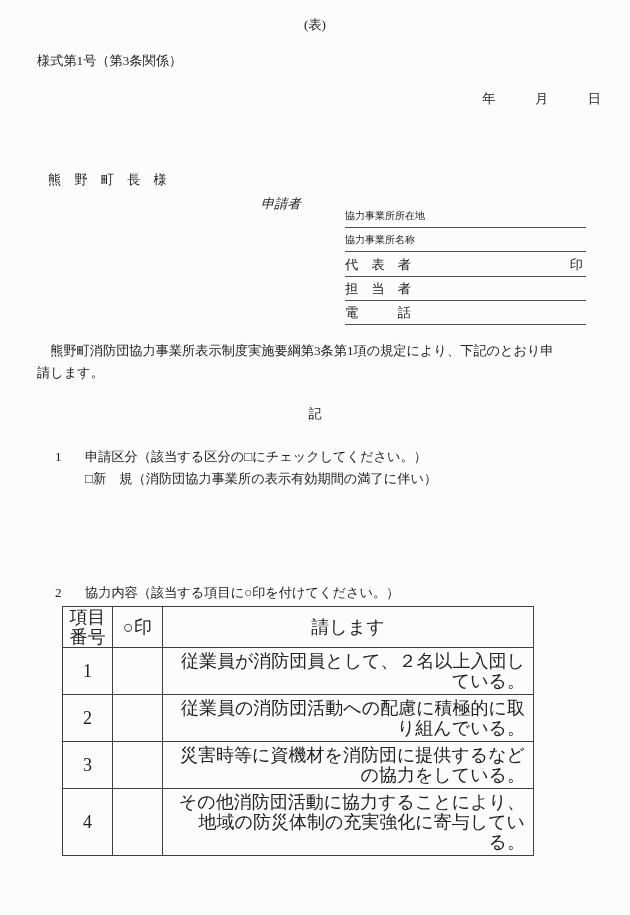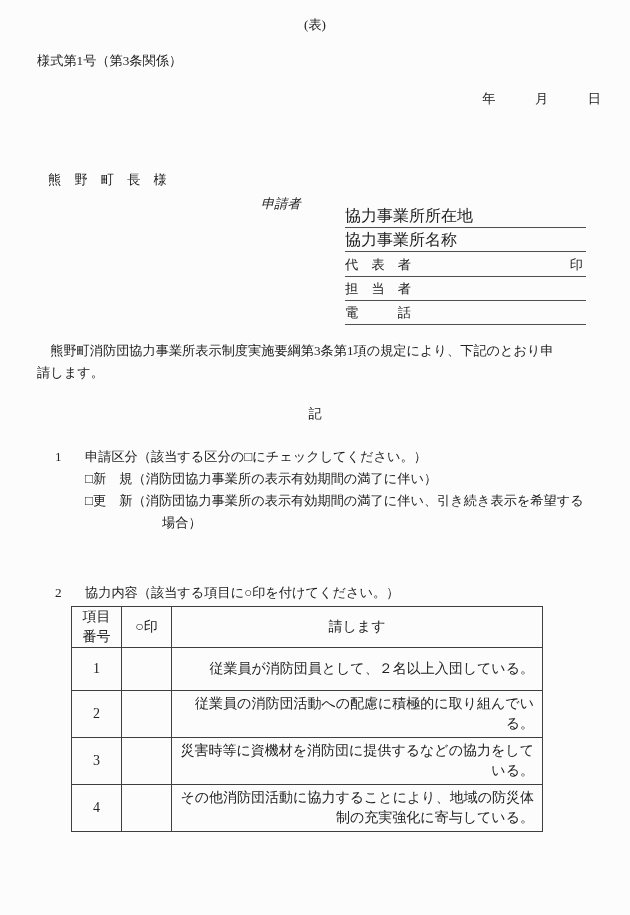--- a/index.html
+++ b/index.html
@@ -23,40 +23,40 @@
   .applicant-label { top: 193px; left: 261px; font-style: italic; }
   .fields { top: 204px; left: 345px; width: 241px; }
   .field-row {
     height: 24.2px;
     border-bottom: 1px solid #4f4f4f;
     display: flex;
     justify-content: space-between;
     align-items: flex-end;
     line-height: 23px;
   }
-  .field-row.small { font-size: 16px; }
+  .field-row.small { font-size: 10px; }
   .field-suffix { padding-right: 3px; }
   .body-par { top: 340px; left: 37px; width: 560px; font-family: Liberation Serif, serif; }
   .ki { top: 403px; left: 0; width: 100%; text-align: center; }
   .section { left: 37px; width: 560px; }
   .sec1 { top: 446px; }
   .sec2 { top: 582px; }
   .sec-title { display: flex; }
   .sec-num { margin-left: 18px; width: 30px; flex: none; }
   .options { margin-left: 48px; width: 512px; }
   .opt-cont { padding-left: 77px; min-height: 0; }
   .opt-cont:empty { display: none; }
   table.coop {
     position: absolute;
     top: 606px;
-    left: 71px;
+    left: 62px;
     width: 471px;
     border-collapse: collapse;
     table-layout: fixed;
-    font-size: 14px;
+    font-size: 18px;
   }
   table.coop th, table.coop td {
     border: 1px solid #3f3f3f;
     font-weight: normal;
     vertical-align: middle;
     line-height: 20px;
   }
   th.h-no { white-space: pre-line; }
   .c-center { text-align: center; }
   td.c-content { text-align: right; padding: 3px 8px; }
@@ -114,24 +114,20 @@
   <div class="abs section sec1">
     <div class="sec-title">
       <span class="sec-num">1</span>
       <span>申請区分（該当する区分の□にチェックしてください。）</span>
     </div>
     <div class="options">
       <div class="option">
         <span>□</span><span>新　規</span><span>（消防団協力事業所の表示有効期間の満了に伴い）</span>
         
       </div>
-      <div class="option">
-        <span>□</span><span>更　新</span><span>（消防団協力事業所の表示有効期間の満了に伴い、引き続き表示を希望する</span>
-        <div class="opt-cont">場合）</div>
-      </div>
     </div>
   </div>
 
   <div class="abs section sec2">
     <div class="sec-title">
       <span class="sec-num">2</span>
       <span>協力内容（該当する項目に○印を付けてください。）</span>
     </div>
   </div>
 

